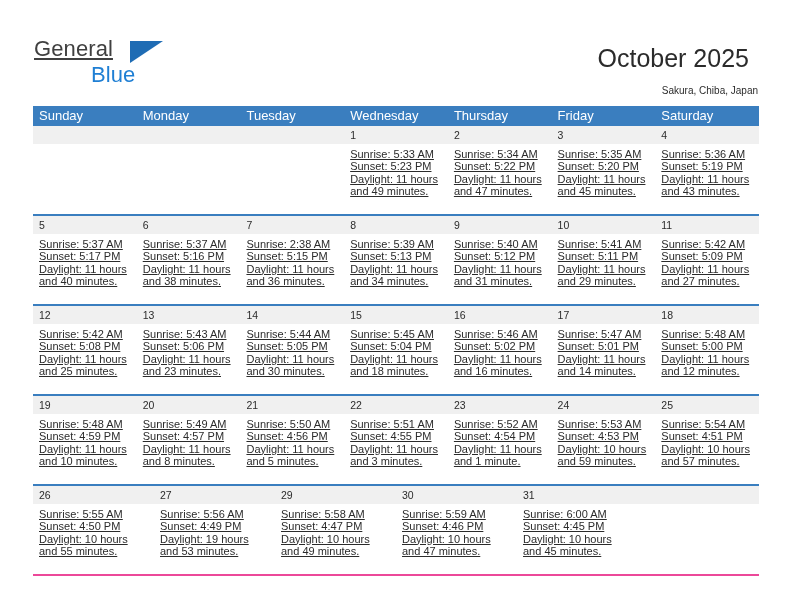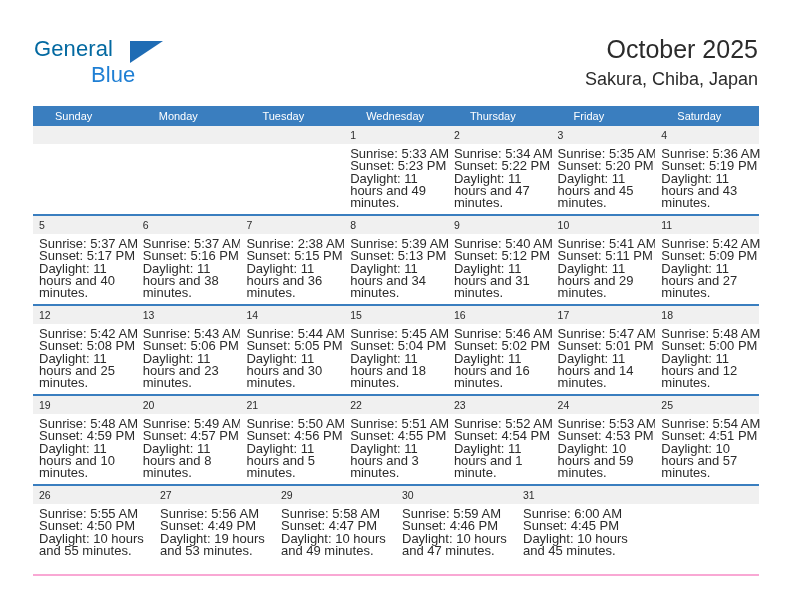--- a/index.html
+++ b/index.html
@@ -37,22 +37,23 @@
     top: 36px;
     width: 220px;
     height: 56px;
   }
   .logo-general {
     position: absolute;
     left: 0;
     top: 0;
     font-size: 22px;
     letter-spacing: 0.1px;
-    color: #0369a1;
+    color: #404040;
     line-height: 26px;
+    text-decoration: underline;
   }
   .logo-tri {
     position: absolute;
     left: 96px;
     top: 5px;
     width: 0;
     height: 0;
     border-left: 33px solid #1f6cb4;
     border-bottom: 22px solid transparent;
   }
@@ -70,24 +71,24 @@
     position: absolute;
     right: 34px;
     top: 34px;
     text-align: right;
   }
   .cal-title {
     font-size: 25px;
     color: #2b2b2b;
     line-height: 30px;
     font-weight: normal;
-    margin: 0;
+    margin: 9px;
   }
   .cal-subtitle {
-    font-size: 18px;
+    font-size: 10px;
     color: #2b2b2b;
     line-height: 18px;
     margin: 6px 0 0 0;
     font-weight: normal;
   }
 
   
   .calendar {
     position: absolute;
     left: 33px;
@@ -96,33 +97,33 @@
   }
 
   .weekday-row {
     display: flex;
     background: #3a7ebf;
     height: 20px;
   }
   .weekday-cell {
     flex: 1 1 0;
     color: #ffffff;
-    font-size: 11px;
+    font-size: 13px;
     line-height: 20px;
-    padding-left: 22px;
+    padding-left: 6px;
     box-sizing: border-box;
     white-space: nowrap;
   }
 
   .week-row {
     display: flex;
     border-bottom: 2px solid #3a7ebf;
   }
   .week-row:last-child {
-    border-bottom: 2px solid #f9a8d4;
+    border-bottom: 2px solid #ec4899;
   }
 
   .day-cell {
     flex: 1 1 0;
     width: 103.7px;
     box-sizing: border-box;
     padding: 0;
     background: #ffffff;
     height: 88px;
     position: relative;
@@ -136,23 +137,24 @@
     padding-left: 6px;
     color: #2b2b2b;
     box-sizing: border-box;
   }
   .day-cell.empty .day-num-band {
     background: #f0f0f0;
   }
 
   .day-body {
     padding: 4px 6px 0 6px;
-    font-size: 13px;
+    font-size: 11px;
     line-height: 12.3px;
     color: #2b2b2b;
+    text-decoration: underline;
   }
   .day-body div {
     white-space: nowrap;
   }
   .daylight-line {
     white-space: normal !important;
   }
 </style>
 </head>
 <body>

